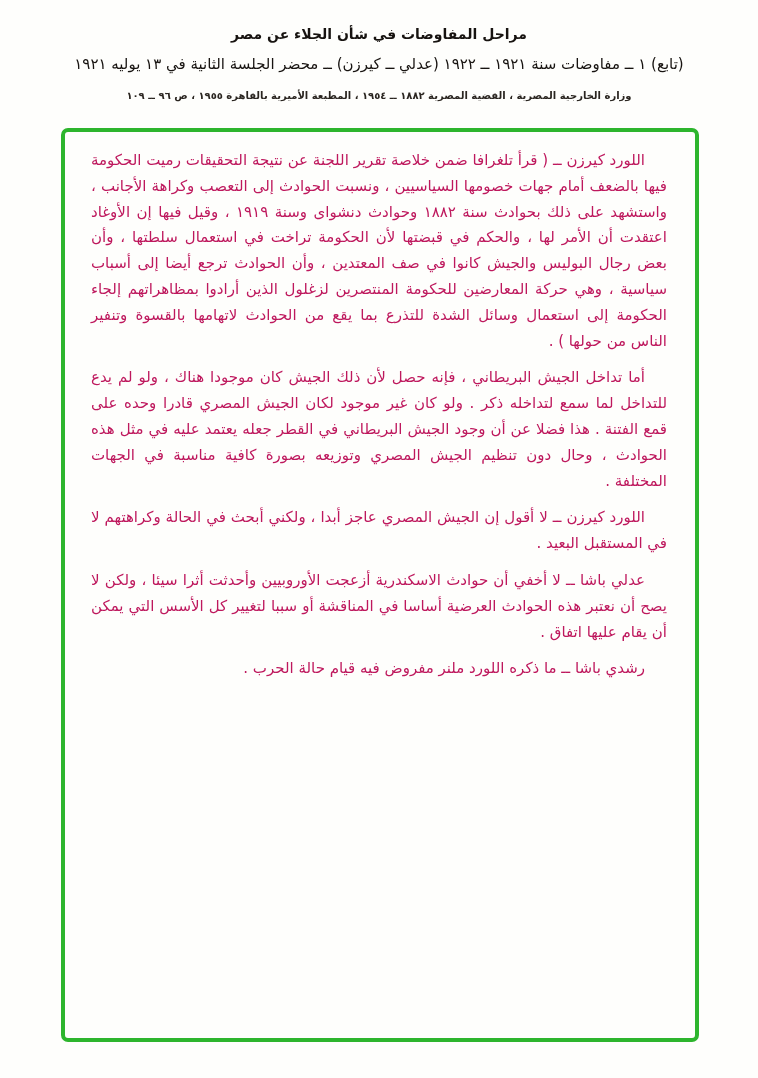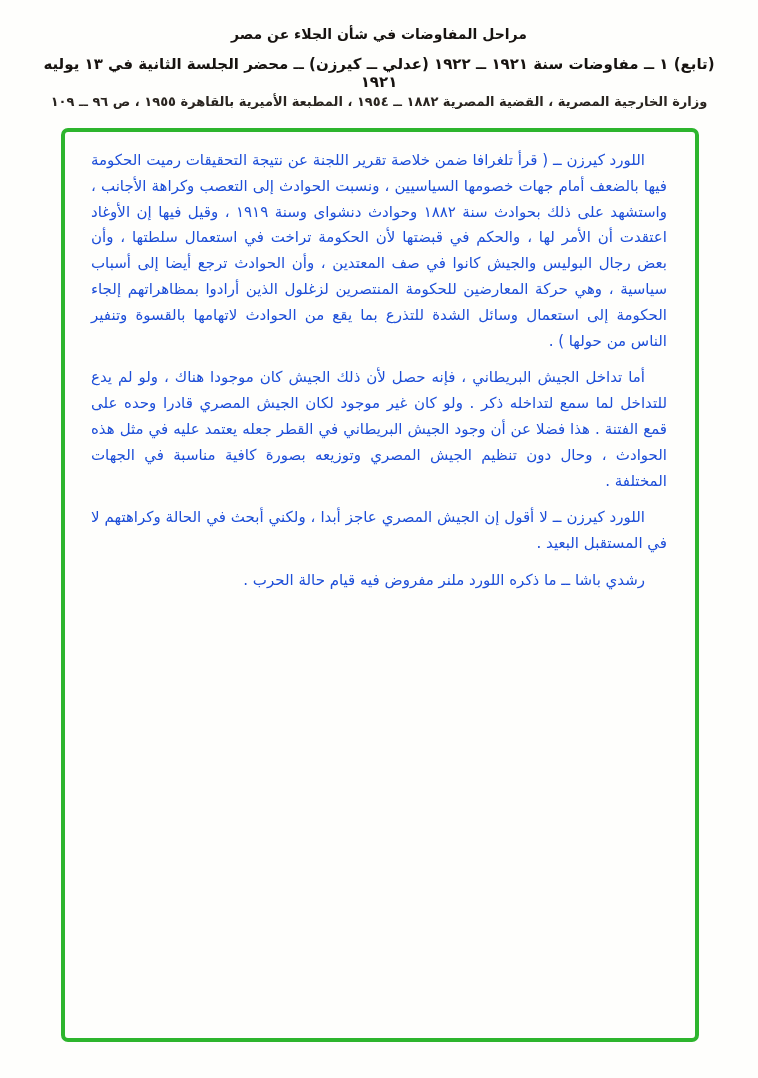--- a/index.html
+++ b/index.html
@@ -21,28 +21,28 @@
     text-align: center;
     padding-top: 26px;
   }
   .title1 {
     font-size: 14px;
     font-weight: bold;
     letter-spacing: 0.5px;
   }
   .title2 {
     font-size: 15px;
-    font-weight: bold;
+    font-weight: normal;
     margin-top: 13px;
     padding: 0 42px;
   }
   .source {
-    font-size: 13px;
+    font-size: 10px;
     font-weight: bold;
-    margin-top: 3px;
+    margin-top: 17px;
     color: #2a2520;
   }
   .doc-box {
     position: absolute;
     top: 128px;
     left: 61px;
     width: 638px;
     height: 914px;
     box-sizing: border-box;
     border: 4px solid var(--border-green, #2db52d);
@@ -50,34 +50,35 @@
     padding: 16px 28px 10px 26px;
     overflow: hidden;
     background: #fefefc;
   }
   .doc-box p {
     margin: 0 0 11px 0;
     font-size: 15px;
     line-height: 1.72;
     text-align: justify;
     text-indent: 22px;
-    color: #1d4ed8;
+    color: #be185d;
   }
 </style>
 </head>
 <body>
 
 <div class="page">
 
   <div class="header">
     <div class="title1">مراحل المفاوضات في شأن الجلاء عن مصر</div>
     <div class="title2">(تابع) ١ ــ مفاوضات سنة ١٩٢١ ــ ١٩٢٢ (عدلي ــ كيرزن) ــ محضر الجلسة الثانية في ١٣ يوليه ١٩٢١</div>
     <div class="source">وزارة الخارجية المصرية ، القضية المصرية ١٨٨٢ ــ ١٩٥٤ ، المطبعة الأميرية بالقاهرة ١٩٥٥ ، ص ٩٦ ــ ١٠٩</div>
   </div>
 
   <div class="doc-box">
     <p>اللورد كيرزن ــ ( قرأ تلغرافا ضمن خلاصة تقرير اللجنة عن نتيجة التحقيقات رميت الحكومة فيها بالضعف أمام جهات خصومها السياسيين ، ونسبت الحوادث إلى التعصب وكراهة الأجانب ، واستشهد على ذلك بحوادث سنة ١٨٨٢ وحوادث دنشواى وسنة ١٩١٩ ، وقيل فيها إن الأوغاد اعتقدت أن الأمر لها ، والحكم في قبضتها لأن الحكومة تراخت في استعمال سلطتها ، وأن بعض رجال البوليس والجيش كانوا في صف المعتدين ، وأن الحوادث ترجع أيضا إلى أسباب سياسية ، وهي حركة المعارضين للحكومة المنتصرين لزغلول الذين أرادوا بمظاهراتهم إلجاء الحكومة إلى استعمال وسائل الشدة للتذرع بما يقع من الحوادث لاتهامها بالقسوة وتنفير الناس من حولها ) .</p>
     <p>أما تداخل الجيش البريطاني ، فإنه حصل لأن ذلك الجيش كان موجودا هناك ، ولو لم يدع للتداخل لما سمع لتداخله ذكر . ولو كان غير موجود لكان الجيش المصري قادرا وحده على قمع الفتنة . هذا فضلا عن أن وجود الجيش البريطاني في القطر جعله يعتمد عليه في مثل هذه الحوادث ، وحال دون تنظيم الجيش المصري وتوزيعه بصورة كافية مناسبة في الجهات المختلفة .</p>
     <p>اللورد كيرزن ــ لا أقول إن الجيش المصري عاجز أبدا ، ولكني أبحث في الحالة وكراهتهم لا في المستقبل البعيد .</p>
+    <p>عدلي باشا ــ لا أخفي أن حوادث الاسكندرية أزعجت الأوروبيين وأحدثت أثرا سيئا ، ولكن لا يصح أن نعتبر هذه الحوادث العرضية أساسا في المناقشة أو سببا لتغيير كل الأسس التي يمكن أن يقام عليها اتفاق .</p>
     <p>رشدي باشا ــ ما ذكره اللورد ملنر مفروض فيه قيام حالة الحرب .</p>
   </div>
 
 </div>
 
 </body></html>

